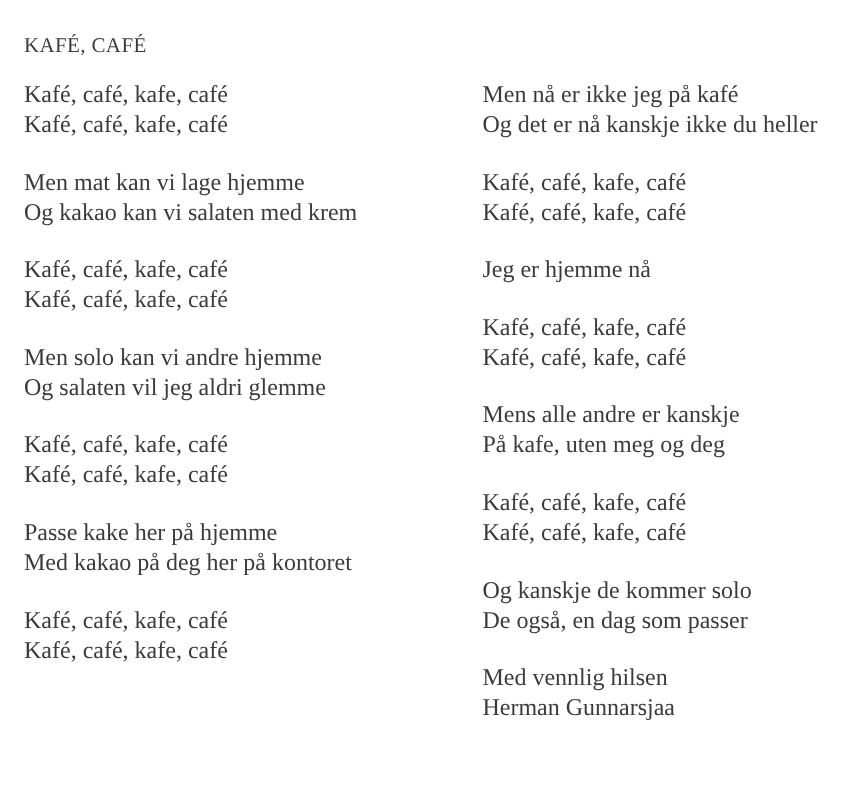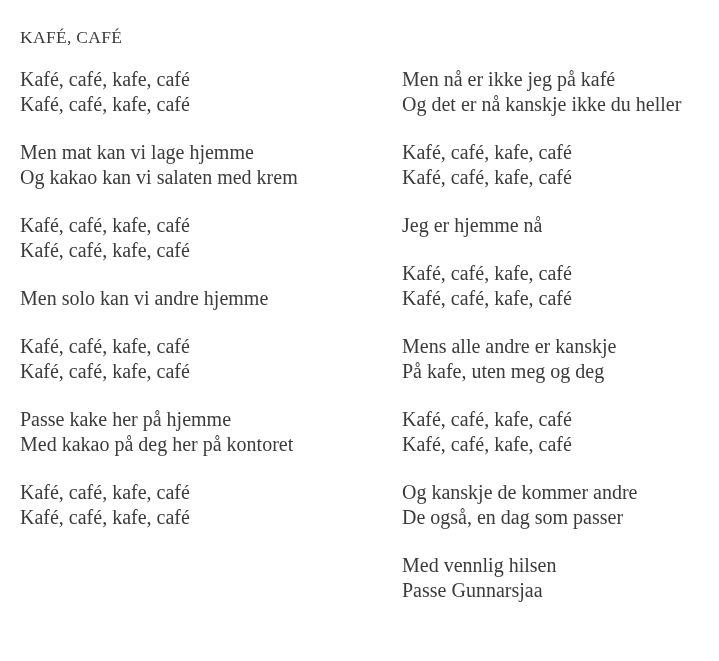--- a/index.html
+++ b/index.html
@@ -61,20 +61,21 @@
       <div class="stanza">
         <div class="line">Men mat kan vi lage hjemme</div>
         <div class="line">Og kakao kan vi salaten med krem</div>
       </div>
       <div class="stanza">
         <div class="line">Kafé, café, kafe, café</div>
         <div class="line">Kafé, café, kafe, café</div>
       </div>
       <div class="stanza">
         <div class="line">Men solo kan vi andre hjemme</div>
+        <div class="line">Og salaten vil jeg aldri glemme</div>
       </div>
       <div class="stanza">
         <div class="line">Kafé, café, kafe, café</div>
         <div class="line">Kafé, café, kafe, café</div>
       </div>
       <div class="stanza">
         <div class="line">Passe kake her på hjemme</div>
         <div class="line">Med kakao på deg her på kontoret</div>
       </div>
       <div class="stanza">
@@ -101,22 +102,22 @@
       </div>
       <div class="stanza">
         <div class="line">Mens alle andre er kanskje</div>
         <div class="line">På kafe, uten meg og deg</div>
       </div>
       <div class="stanza">
         <div class="line">Kafé, café, kafe, café</div>
         <div class="line">Kafé, café, kafe, café</div>
       </div>
       <div class="stanza">
-        <div class="line">Og kanskje de kommer andre</div>
+        <div class="line">Og kanskje de kommer solo</div>
         <div class="line">De også, en dag som passer</div>
       </div>
       <div class="stanza">
         <div class="line">Med vennlig hilsen</div>
-        <div class="line">Passe Gunnarsjaa</div>
+        <div class="line">Herman Gunnarsjaa</div>
       </div>
     </div>
 
 </div>
 
 </body></html>

